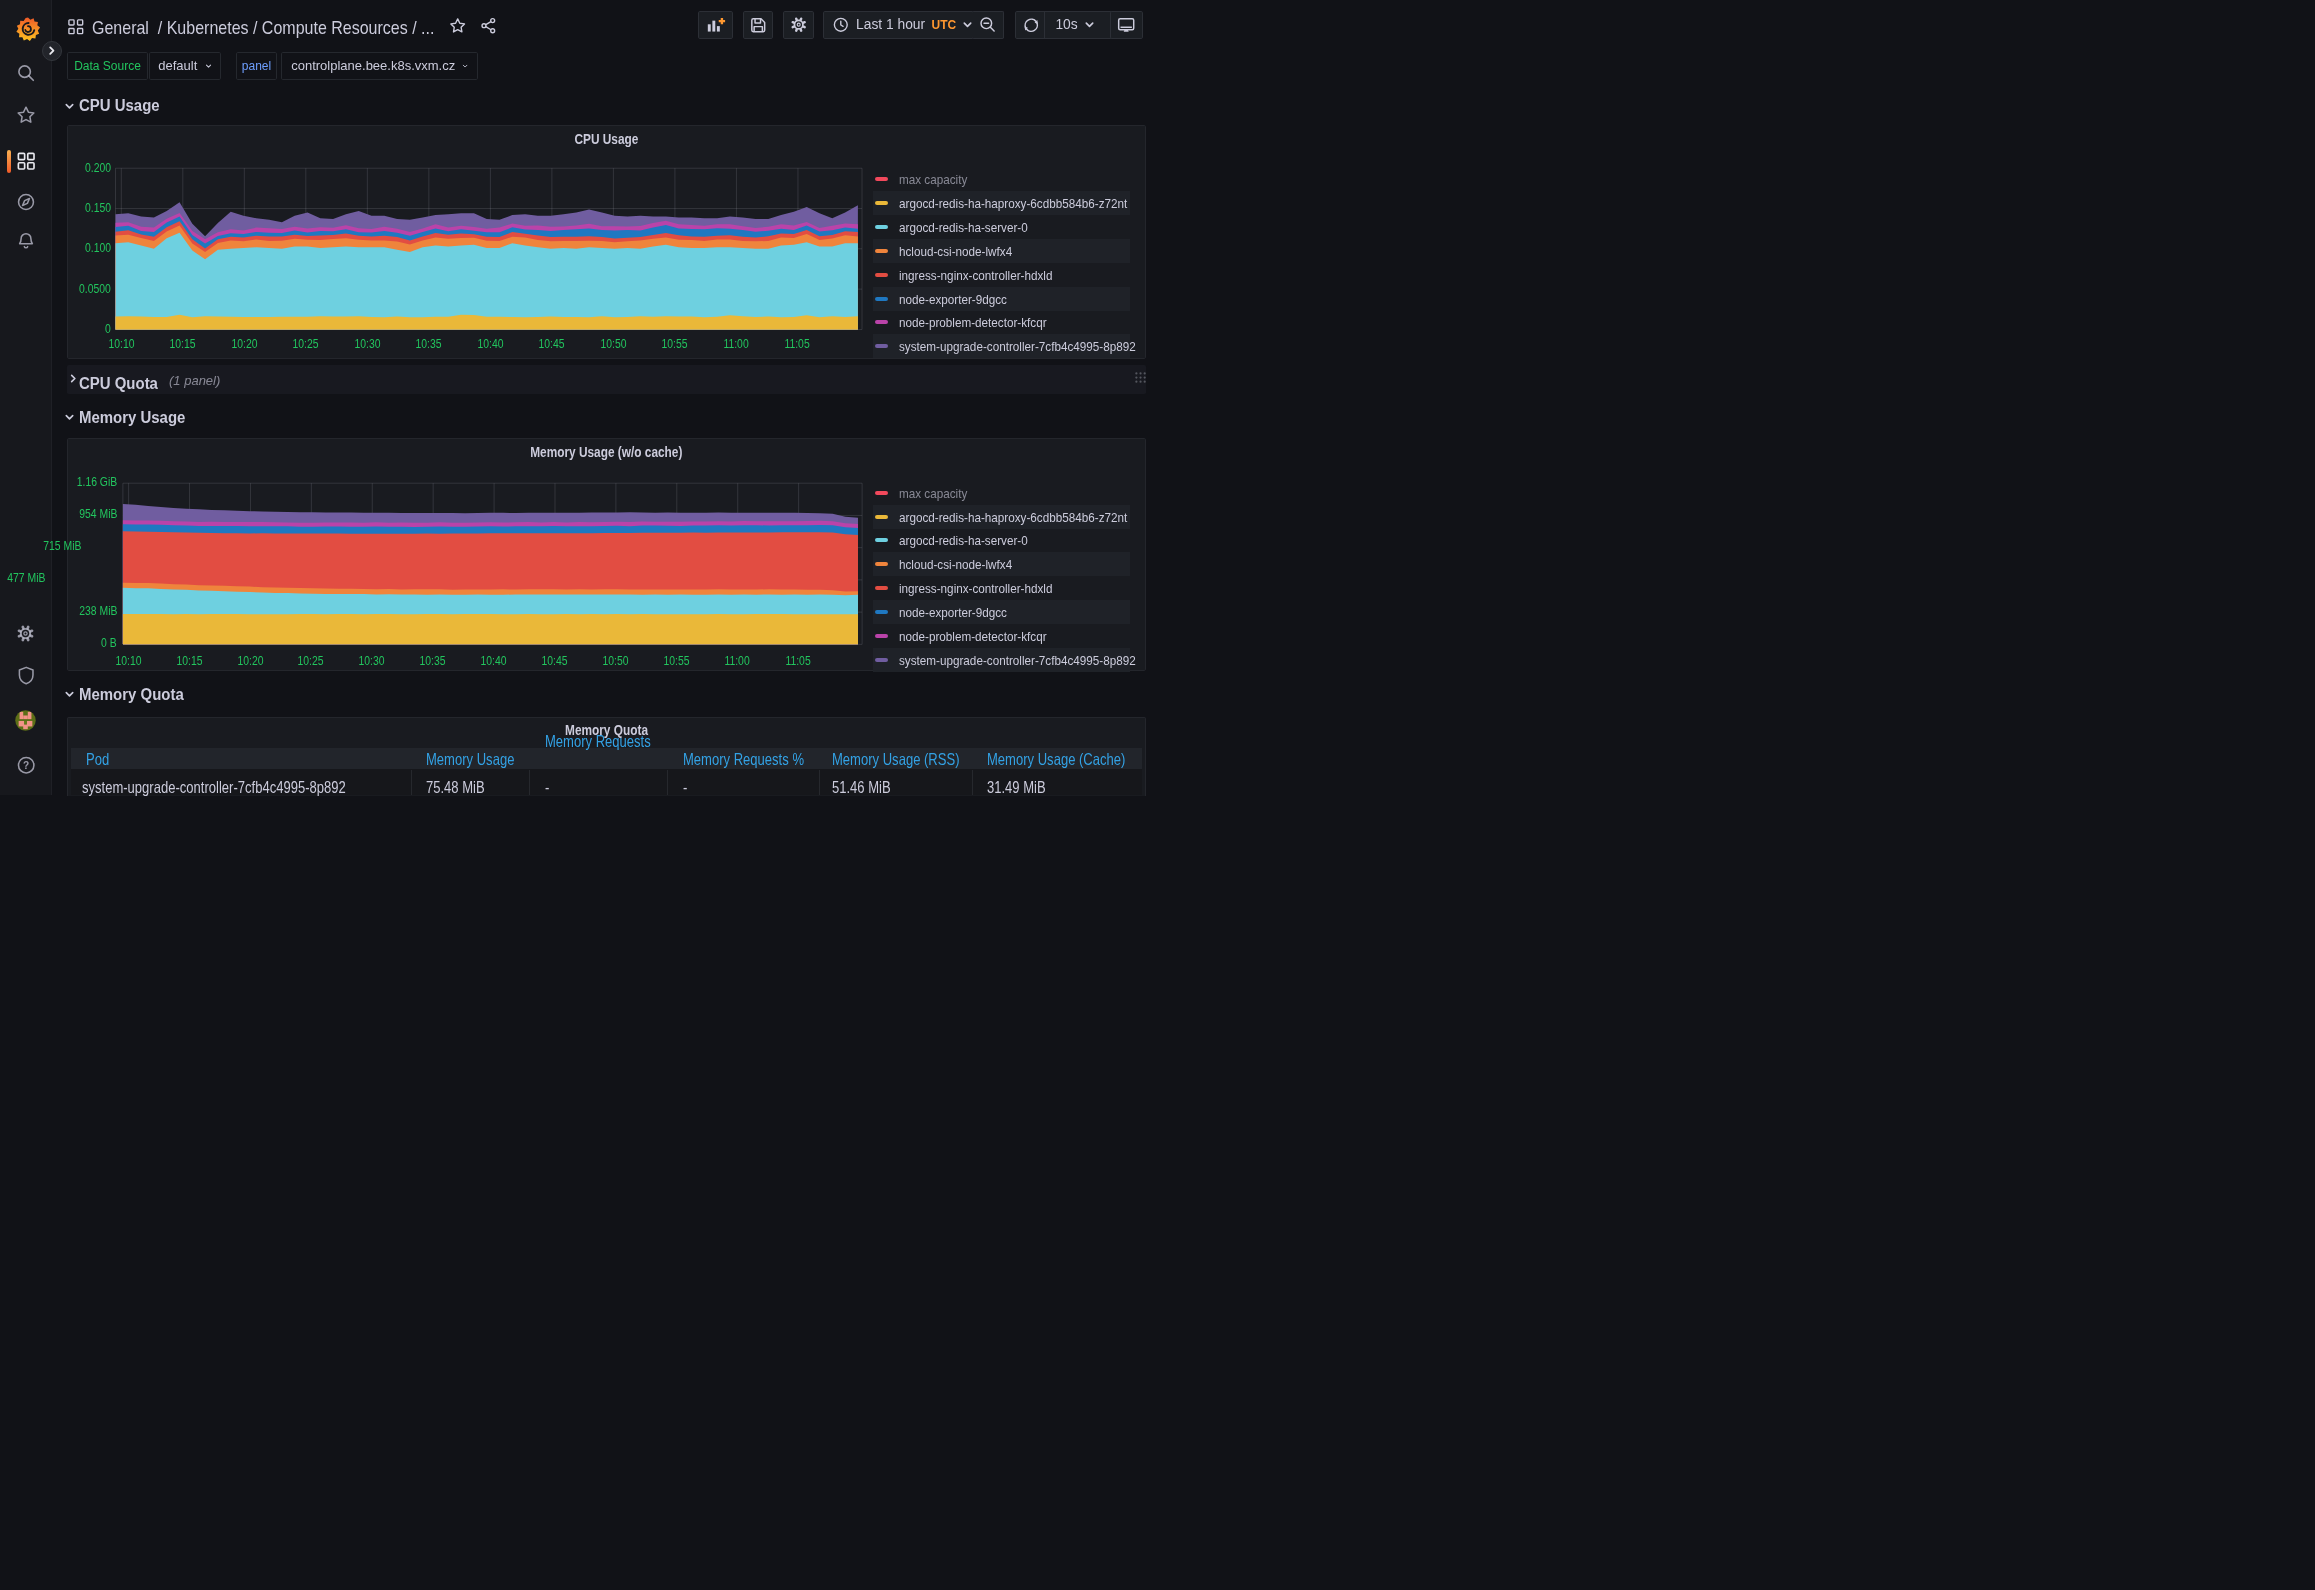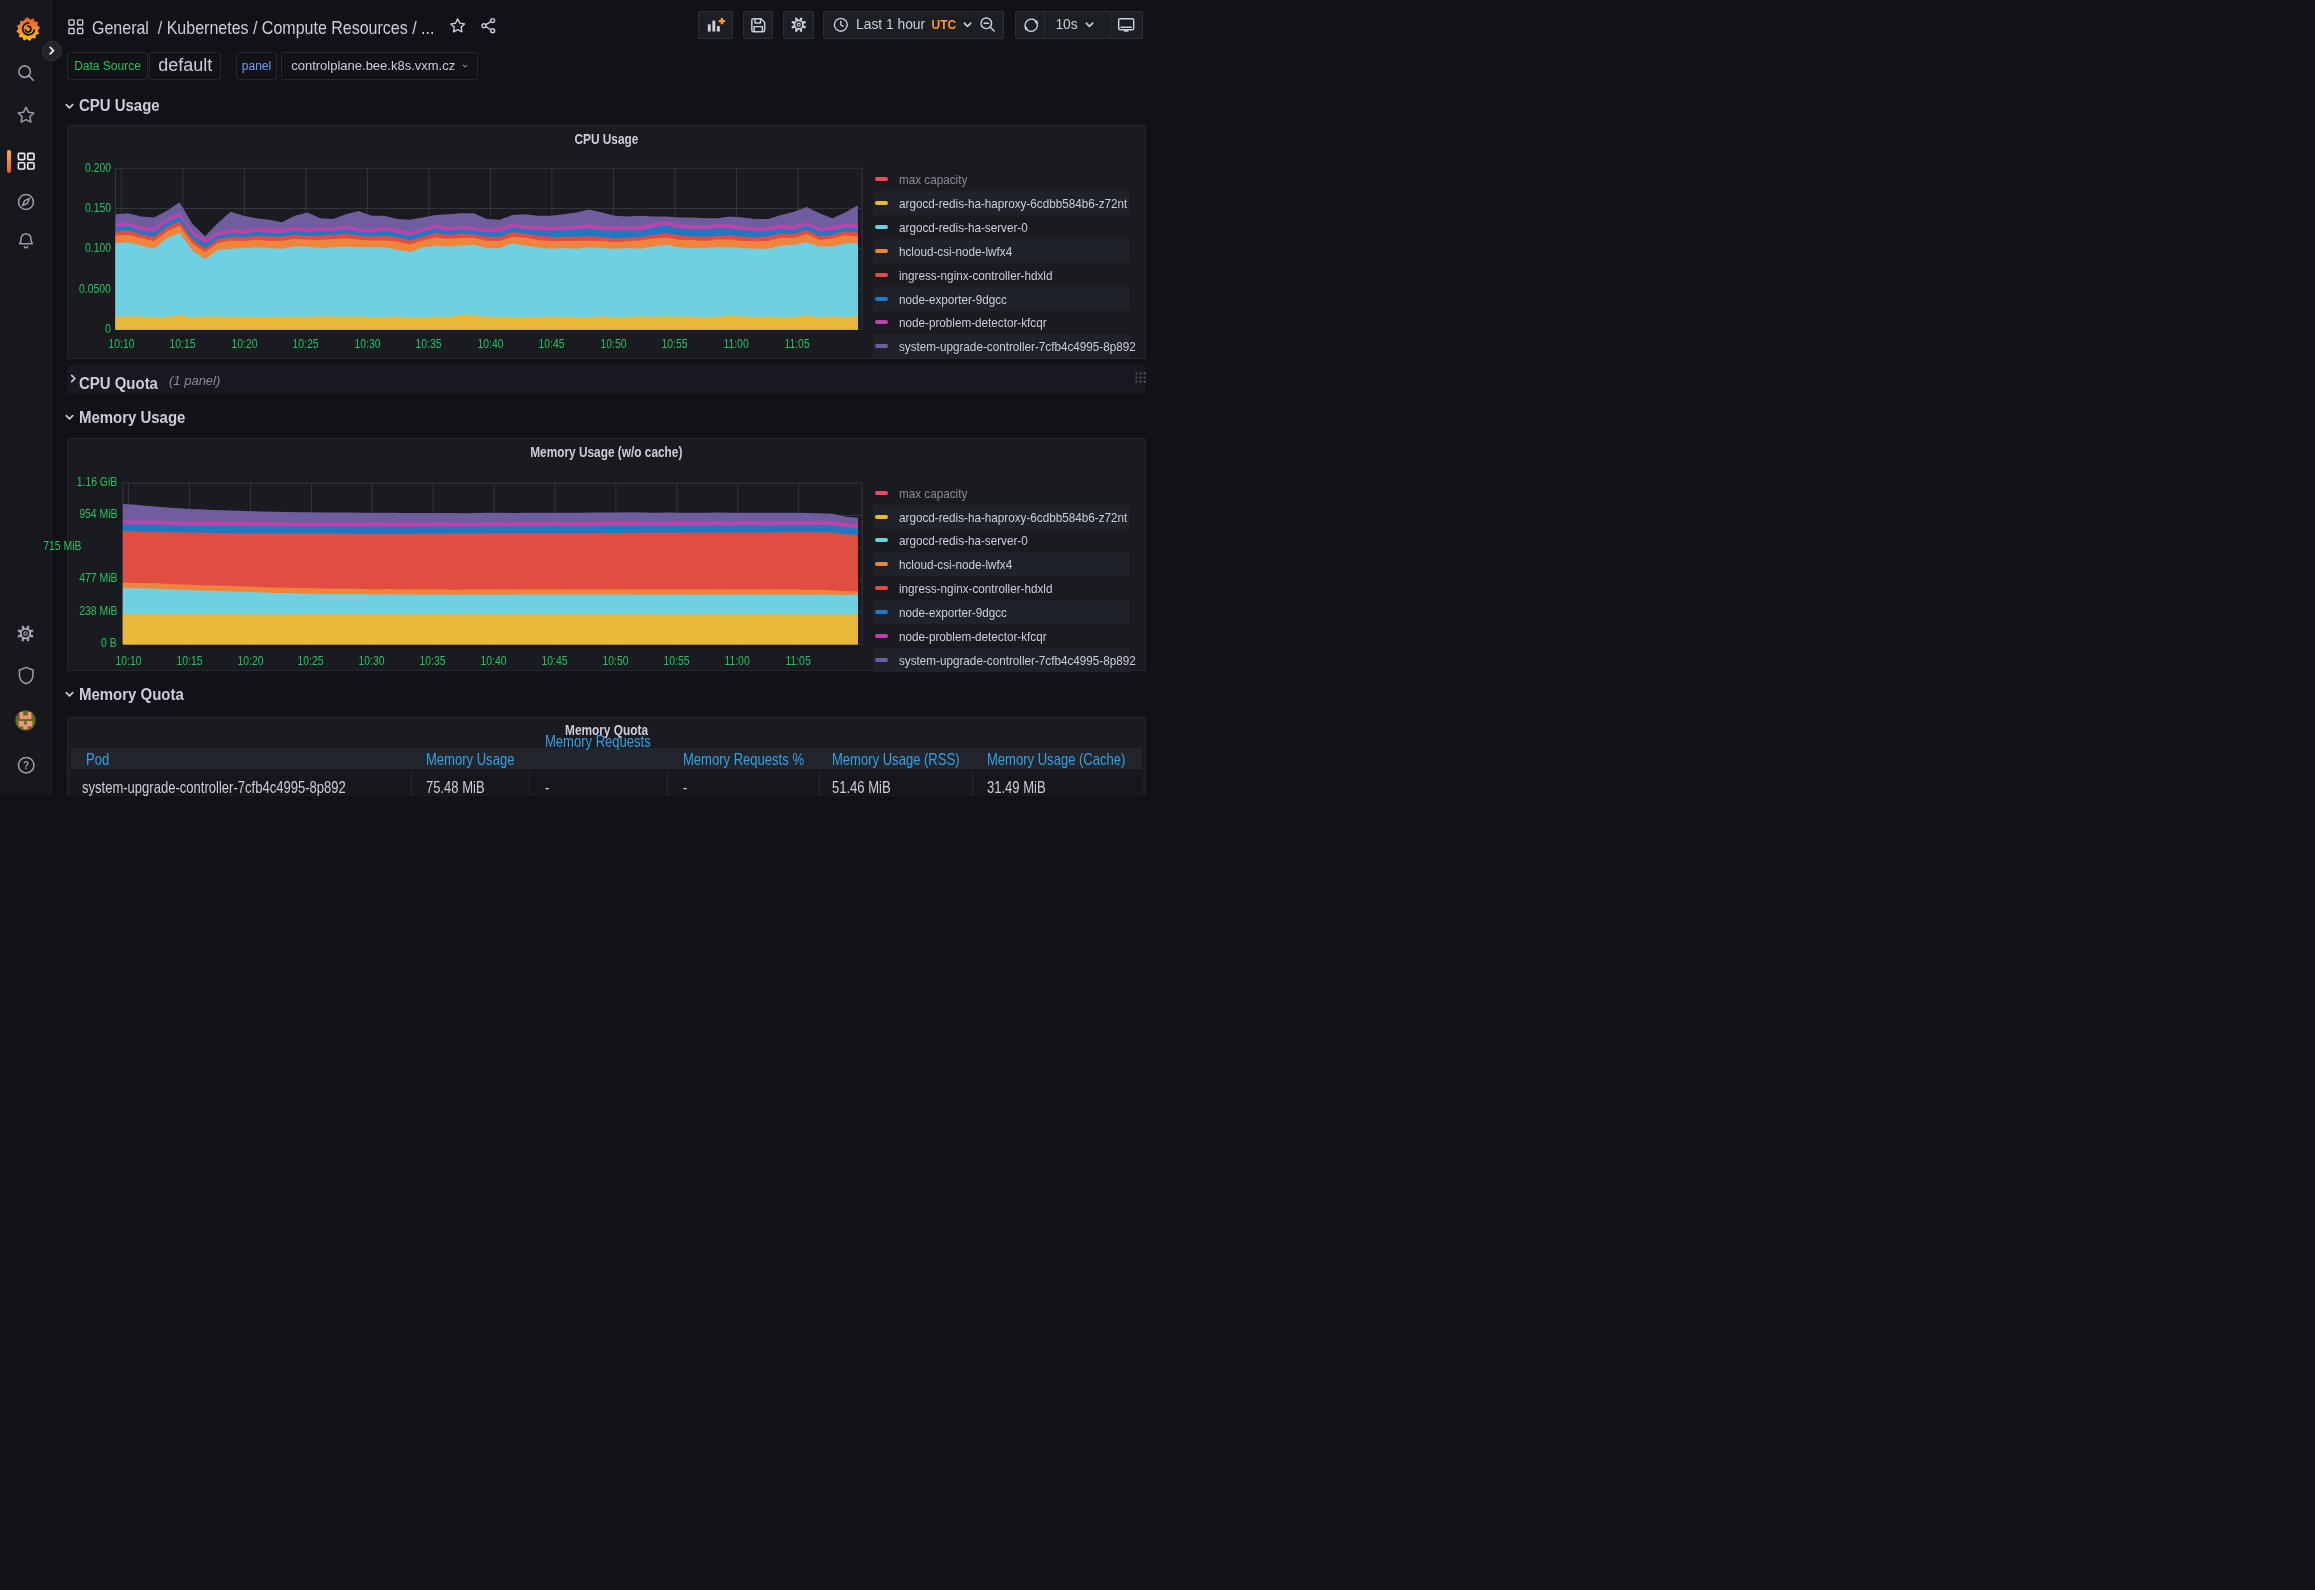--- a/index.html
+++ b/index.html
@@ -180,21 +180,21 @@
 <svg width="18.4" height="16.5" viewBox="0 0 20 18" fill="none" stroke="#ccccdc" stroke-width="1.6" stroke-linejoin="round">
       <rect x="1.8" y="2" width="16.4" height="11.8" rx="1.6"></rect>
       <line x1="3.8" y1="11.2" x2="16.2" y2="11.2"></line>
       <path d="M8.2 13.8 H11.8 L12.7 16.0 H7.3 Z" fill="#ccccdc" stroke="none"></path>
     </svg>
   </div>
 <div class="vbox" style="left:67px;width:81px;justify-content:center">
     <span style="font-size:12px;font-weight:500;color:#22c55e">Data Source</span>
   </div>
 <div class="vbox" style="left:149px;width:72px;padding:0 8.3px">
-    <span style="font-size:18px">default</span>
+    <span style="font-size:13px">default</span>
 <svg style="margin-left:7.3px" width="10" height="10" viewBox="0 0 12 12" fill="none" stroke="#ccccdc" stroke-width="1.7" stroke-linecap="round" stroke-linejoin="round">
       <path d="M2.5 4.5 L6 8 L9.5 4.5"></path>
     </svg>
   </div>
 <div class="vbox" style="left:236px;width:41px;justify-content:center">
     <span style="font-size:12px;font-weight:500;color:#6e9fff">panel</span>
   </div>
 <div class="vbox" style="left:281px;width:197px;padding:0 9.2px">
     <span style="font-size:13px">controlplane.bee.k8s.vxm.cz</span>
 <svg style="margin-left:6.4px" width="10" height="10" viewBox="0 0 12 12" fill="none" stroke="#ccccdc" stroke-width="1.7" stroke-linecap="round" stroke-linejoin="round">
@@ -332,21 +332,21 @@
 <path d="M7.5,181.0 L7.5,45.8 L21.3,46.0 L35.1,46.0 L48.9,46.4 L62.7,47.0 L76.5,47.3 L90.3,47.7 L104.1,47.5 L117.9,47.7 L131.7,47.8 L145.5,47.8 L159.3,47.8 L173.1,48.1 L186.9,48.3 L200.7,48.5 L214.5,48.5 L228.3,48.3 L242.1,48.3 L255.9,48.4 L269.7,48.6 L283.5,48.1 L297.3,48.5 L311.1,48.4 L324.9,48.7 L338.7,48.6 L352.5,48.0 L366.3,48.6 L380.1,48.6 L393.9,48.2 L407.8,47.9 L421.6,48.3 L435.4,48.1 L449.2,47.8 L463.0,48.2 L476.8,47.7 L490.6,48.2 L504.4,47.7 L518.2,48.0 L532.0,47.7 L545.8,47.6 L559.6,47.8 L573.4,47.1 L587.2,47.4 L601.0,47.4 L614.8,47.6 L628.6,47.1 L642.4,47.3 L656.2,46.9 L670.0,47.3 L683.8,46.6 L697.6,47.0 L711.4,47.0 L725.2,46.9 L739.0,46.9 L752.8,46.8 L766.6,46.4 L780.4,46.9 L794.2,49.0 L808.0,50.0 L808.0,181.0 Z" fill="#BA43A9"></path>
 <path d="M7.5,181.0 L7.5,50.3 L21.3,50.5 L35.1,50.6 L48.9,50.8 L62.7,51.4 L76.5,51.7 L90.3,52.0 L104.1,52.0 L117.9,52.2 L131.7,52.2 L145.5,52.4 L159.3,52.3 L173.1,52.5 L186.9,52.5 L200.7,52.8 L214.5,52.8 L228.3,52.7 L242.1,52.7 L255.9,53.0 L269.7,53.0 L283.5,52.7 L297.3,53.0 L311.1,52.9 L324.9,53.1 L338.7,52.8 L352.5,52.6 L366.3,52.9 L380.1,52.9 L393.9,52.7 L407.8,52.4 L421.6,52.6 L435.4,52.5 L449.2,52.5 L463.0,52.5 L476.8,52.2 L490.6,52.4 L504.4,52.3 L518.2,52.3 L532.0,52.1 L545.8,51.9 L559.6,52.3 L573.4,51.7 L587.2,51.6 L601.0,51.8 L614.8,52.1 L628.6,51.6 L642.4,51.7 L656.2,51.4 L670.0,51.7 L683.8,51.2 L697.6,51.3 L711.4,51.6 L725.2,51.4 L739.0,51.4 L752.8,51.2 L766.6,51.0 L780.4,51.4 L794.2,53.4 L808.0,54.2 L808.0,181.0 Z" fill="#1F78C1"></path>
 <path d="M7.5,181.0 L7.5,57.8 L21.3,58.1 L35.1,58.4 L48.9,58.6 L62.7,58.9 L76.5,59.2 L90.3,59.6 L104.1,59.8 L117.9,59.9 L131.7,60.1 L145.5,60.2 L159.3,60.1 L173.1,60.3 L186.9,60.3 L200.7,60.4 L214.5,60.4 L228.3,60.3 L242.1,60.4 L255.9,60.6 L269.7,60.6 L283.5,60.5 L297.3,60.6 L311.1,60.5 L324.9,60.6 L338.7,60.4 L352.5,60.5 L366.3,60.4 L380.1,60.4 L393.9,60.3 L407.8,60.1 L421.6,60.0 L435.4,60.1 L449.2,60.0 L463.0,60.1 L476.8,60.1 L490.6,60.0 L504.4,60.0 L518.2,59.9 L532.0,59.8 L545.8,59.7 L559.6,59.8 L573.4,59.6 L587.2,59.5 L601.0,59.5 L614.8,59.6 L628.6,59.3 L642.4,59.4 L656.2,59.2 L670.0,59.3 L683.8,59.1 L697.6,59.2 L711.4,59.1 L725.2,59.0 L739.0,58.9 L752.8,59.0 L766.6,58.8 L780.4,59.3 L794.2,61.1 L808.0,62.0 L808.0,181.0 Z" fill="#E24D42"></path>
 <path d="M7.5,181.0 L7.5,113.8 L21.3,114.2 L35.1,114.3 L48.9,114.8 L62.7,115.6 L76.5,115.8 L90.3,116.6 L104.1,116.8 L117.9,117.2 L131.7,117.8 L145.5,118.1 L159.3,118.8 L173.1,119.0 L186.9,119.4 L200.7,119.7 L214.5,120.0 L228.3,120.3 L242.1,120.4 L255.9,120.5 L269.7,120.6 L283.5,120.9 L297.3,120.7 L311.1,121.2 L324.9,121.1 L338.7,121.1 L352.5,121.1 L366.3,121.5 L380.1,121.2 L393.9,121.2 L407.8,121.4 L421.6,121.1 L435.4,121.3 L449.2,121.1 L463.0,121.1 L476.8,121.1 L490.6,121.2 L504.4,121.1 L518.2,121.2 L532.0,121.1 L545.8,121.0 L559.6,121.2 L573.4,121.2 L587.2,121.2 L601.0,121.3 L614.8,121.2 L628.6,121.2 L642.4,121.4 L656.2,121.1 L670.0,121.2 L683.8,121.2 L697.6,121.3 L711.4,121.0 L725.2,121.4 L739.0,121.3 L752.8,121.5 L766.6,121.5 L780.4,122.2 L794.2,123.5 L808.0,123.3 L808.0,181.0 Z" fill="#EF843C"></path>
 <path d="M7.5,181.0 L7.5,119.4 L21.3,119.8 L35.1,120.0 L48.9,120.6 L62.7,121.3 L76.5,121.6 L90.3,122.3 L104.1,122.6 L117.9,123.1 L131.7,123.6 L145.5,124.1 L159.3,124.5 L173.1,125.0 L186.9,125.2 L200.7,125.5 L214.5,125.9 L228.3,126.1 L242.1,126.3 L255.9,126.2 L269.7,126.3 L283.5,126.7 L297.3,126.5 L311.1,126.8 L324.9,126.8 L338.7,126.9 L352.5,126.8 L366.3,127.0 L380.1,126.9 L393.9,126.8 L407.8,126.9 L421.6,126.9 L435.4,126.8 L449.2,126.7 L463.0,126.8 L476.8,126.8 L490.6,126.8 L504.4,126.8 L518.2,126.8 L532.0,126.8 L545.8,126.7 L559.6,126.8 L573.4,126.9 L587.2,126.8 L601.0,127.0 L614.8,126.8 L628.6,126.9 L642.4,126.9 L656.2,126.7 L670.0,126.9 L683.8,126.8 L697.6,126.9 L711.4,126.7 L725.2,126.9 L739.0,126.8 L752.8,127.0 L766.6,126.8 L780.4,127.0 L794.2,127.5 L808.0,127.1 L808.0,181.0 Z" fill="#6ED0E0"></path>
 <path d="M7.5,181.0 L7.5,147.9 L21.3,147.9 L35.1,147.9 L48.9,148.0 L62.7,148.1 L76.5,148.0 L90.3,148.2 L104.1,148.0 L117.9,148.0 L131.7,148.0 L145.5,148.1 L159.3,148.1 L173.1,148.1 L186.9,148.2 L200.7,147.9 L214.5,148.0 L228.3,148.1 L242.1,148.0 L255.9,148.0 L269.7,148.1 L283.5,147.9 L297.3,147.9 L311.1,148.1 L324.9,148.2 L338.7,148.0 L352.5,147.9 L366.3,148.2 L380.1,148.0 L393.9,147.9 L407.8,147.9 L421.6,148.2 L435.4,148.2 L449.2,147.9 L463.0,148.2 L476.8,148.2 L490.6,148.0 L504.4,148.1 L518.2,148.0 L532.0,148.2 L545.8,147.9 L559.6,148.2 L573.4,148.0 L587.2,148.2 L601.0,148.1 L614.8,148.2 L628.6,148.1 L642.4,148.1 L656.2,148.0 L670.0,148.1 L683.8,148.2 L697.6,147.9 L711.4,147.9 L725.2,147.9 L739.0,148.1 L752.8,148.1 L766.6,148.1 L780.4,148.2 L794.2,148.2 L808.0,148.1 L808.0,181.0 Z" fill="#EAB839"></path>
 </svg>
 <div class="axl" style="left:0;top:475px;width:117px;text-align:right"><span class="sqR" style="transform:scaleX(0.84)">1.16 GiB</span></div>
 <div class="axl" style="left:0;top:507px;width:117px;text-align:right"><span class="sqR" style="transform:scaleX(0.84)">954 MiB</span></div>
 <div class="axl" style="left:0;top:539px;width:117px;text-align:center"><span class="sqR" style="transform:scaleX(0.84)">715 MiB</span></div>
-<div class="axl" style="left:0;top:571px;width:117px;text-align:right"><span class="sqR" style="transform:scaleX(0.84)">477 MiB</span></div>
+<div class="axl" style="left:0;top:571px;width:117px;text-align:left"><span class="sqR" style="transform:scaleX(0.84)">477 MiB</span></div>
 <div class="axl" style="left:0;top:604px;width:117px;text-align:right"><span class="sqR" style="transform:scaleX(0.84)">238 MiB</span></div>
 <div class="axl" style="left:0;top:636px;width:117px;text-align:right"><span class="sqR" style="transform:scaleX(0.84)">0 B</span></div>
 <div class="axl" style="left:101px;top:654px;width:55px;text-align:center;font-size:12.4px"><span class="sqC" style="transform:scaleX(0.84)">10:10</span></div>
 <div class="axl" style="left:162px;top:654px;width:55px;text-align:center;font-size:12.4px"><span class="sqC" style="transform:scaleX(0.84)">10:15</span></div>
 <div class="axl" style="left:223px;top:654px;width:55px;text-align:center;font-size:12.4px"><span class="sqC" style="transform:scaleX(0.84)">10:20</span></div>
 <div class="axl" style="left:283px;top:654px;width:55px;text-align:center;font-size:12.4px"><span class="sqC" style="transform:scaleX(0.84)">10:25</span></div>
 <div class="axl" style="left:344px;top:654px;width:55px;text-align:center;font-size:12.4px"><span class="sqC" style="transform:scaleX(0.84)">10:30</span></div>
 <div class="axl" style="left:405px;top:654px;width:55px;text-align:center;font-size:12.4px"><span class="sqC" style="transform:scaleX(0.84)">10:35</span></div>
 <div class="axl" style="left:466px;top:654px;width:55px;text-align:center;font-size:12.4px"><span class="sqC" style="transform:scaleX(0.84)">10:40</span></div>
 <div class="axl" style="left:527px;top:654px;width:55px;text-align:center;font-size:12.4px"><span class="sqC" style="transform:scaleX(0.84)">10:45</span></div>

